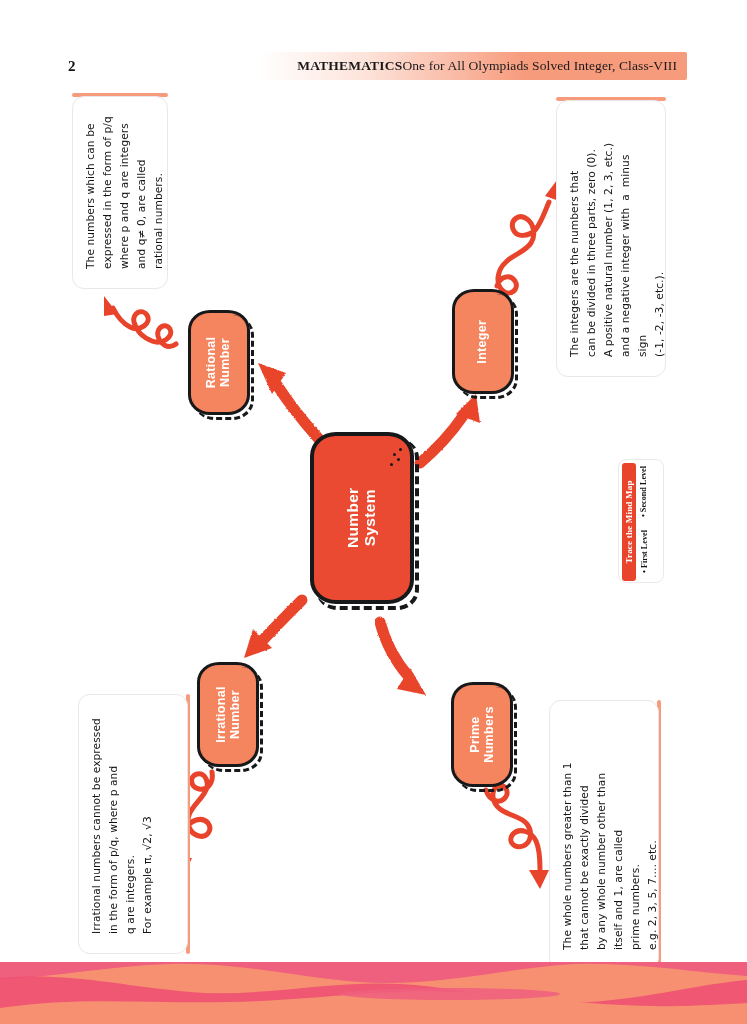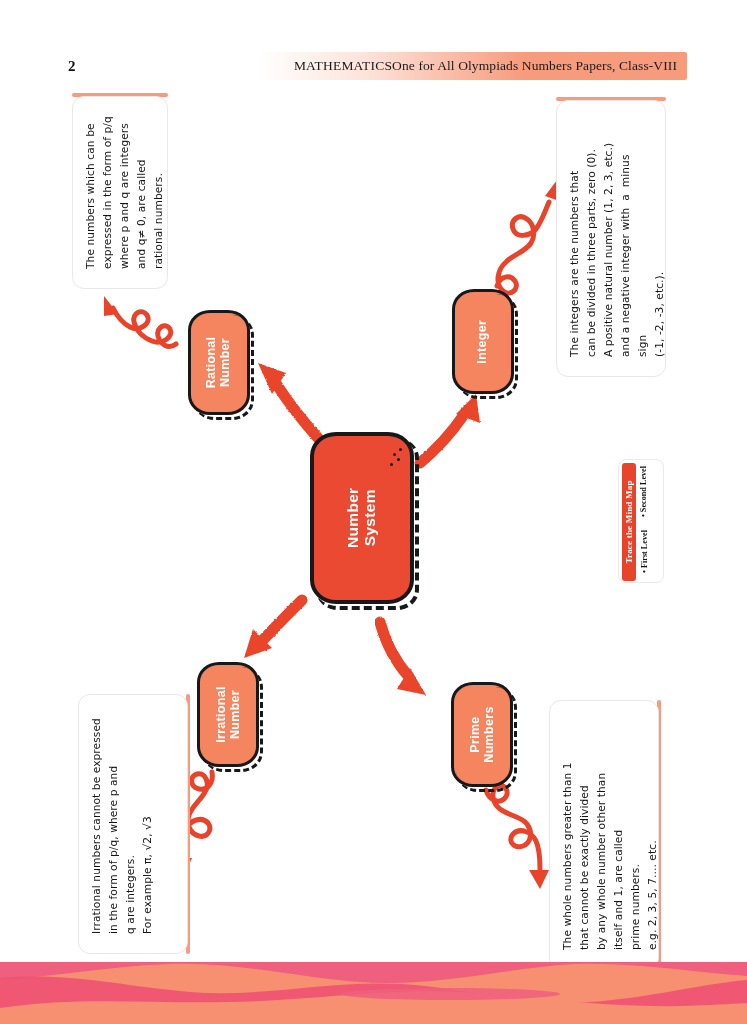--- a/index.html
+++ b/index.html
@@ -16,21 +16,21 @@
     background:linear-gradient(to right,rgba(248,156,124,0) 0%,rgba(248,156,124,0.28) 25%,#f79b7d 62%,#f79b7d 100%);
     border-radius:2px;
   }
   .header-text{
     position:absolute;left:258px;top:52px;width:429px;height:28px;
     display:flex;align-items:center;justify-content:flex-end;
     padding-right:10px;box-sizing:border-box;
     font-family:"Liberation Serif",serif;
     font-size:13.5px;color:#1a1a1a;white-space:nowrap;letter-spacing:.1px;
   }
-  .header-text b{font-weight:normal;letter-spacing:.2px;}
+  .header-text b{font-weight:bold;letter-spacing:.2px;}
   .page-num{
     position:absolute;left:68px;top:58px;
     font-family:"Liberation Serif",serif;font-weight:bold;font-size:15px;color:#111;
   }
 
   
   .wave{position:absolute;left:0;bottom:0;width:747px;height:62px;}
 
   
   .node{
@@ -142,21 +142,21 @@
   svg.art{position:absolute;left:0;top:0;width:747px;height:1024px;pointer-events:none;}
 </style>
 </head>
 <body>
 
 <div class="page">
 
   <div class="header-band"></div>
   <div class="header-text">
     <b>MATHEMATICS</b>
-      <span> One for All Olympiads Numbers Papers, Class-VIII</span>
+      <span> One for All Olympiads Solved Integer, Class-VIII</span>
   </div>
   <div class="page-num">2</div>
 
   <svg class="art" viewBox="0 0 747 1024">
     <defs>
       <filter id="rough">
         <feTurbulence type="fractalNoise" baseFrequency="0.62" numOctaves="3" result="n"></feTurbulence>
         <feDisplacementMap in="SourceGraphic" in2="n" scale="2.2" xChannelSelector="R" yChannelSelector="G"></feDisplacementMap>
       </filter>
     </defs>

